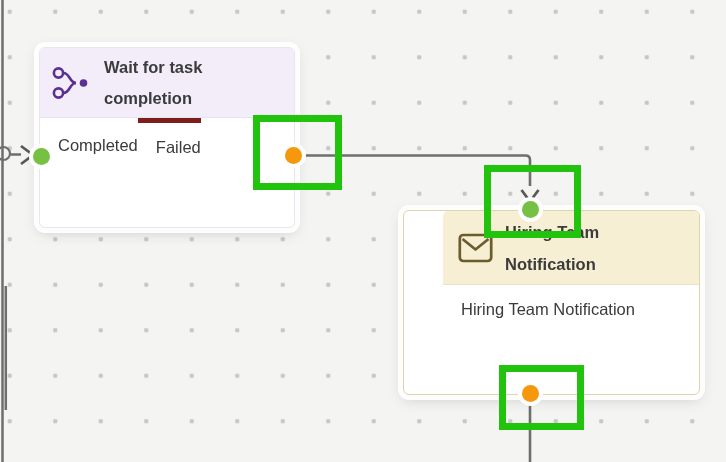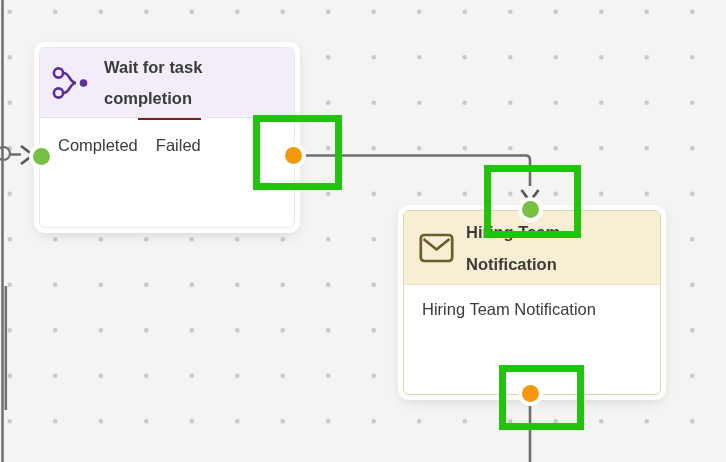--- a/index.html
+++ b/index.html
@@ -16,39 +16,39 @@
   }
   svg.connector-layer{position:absolute;left:0;top:0;z-index:1;}
   .node{
     position:absolute;
     background:#ffffff;
     border-radius:6px;
     box-shadow:0 0 0 5px rgba(255,255,255,0.92), 0 4px 14px rgba(90,90,90,0.28);
     z-index:2;
   }
   .node-wait{left:39px;top:47px;width:254px;height:179px;border:1px solid #e9e6f0;}
-  .node-email{left:403px;top:210px;width:256px;height:183px;border:1px solid #ded5ae;}
+  .node-email{left:403px;top:210px;width:256px;height:183px;border:1px solid #ded5ae;padding-left:39px;}
   .node-header{
     display:flex;align-items:center;gap:12px;
     box-sizing:border-box;
     border-radius:5px 5px 0 0;
     padding-left:12px;
   }
   .node-wait .node-header{height:70px;background:#f2edf8;border-bottom:1px solid #e7e2ef;}
   .node-email .node-header{height:74px;background:#f7efd4;border-bottom:1px solid #ebe3c8;padding-left:15px;}
   .node-title{font-weight:bold;font-size:16.5px;line-height:31px;width:176px;}
   .node-email .node-title{line-height:32px;}
   .node-rows{display:flex;flex-direction:row;}
   .node-row{
     display:flex;align-items:center;
     box-sizing:border-box;
     height:55px;padding-left:18px;
     font-size:16.5px;
   }
-  .node-row + .node-row{border-top:2px solid #7f1d1d;height:53px;}
+  .node-row + .node-row{border-top:5px solid #7f1d1d;height:53px;}
   .node-body{
     padding:9px 18px;
     font-size:16.5px;line-height:31px;
     width:185px;
   }
   .icon-box{flex:0 0 auto;display:flex;align-items:center;justify-content:center;}
   .port{
     position:absolute;z-index:3;
     width:17px;height:17px;border-radius:50%;
     box-shadow:0 0 0 4px #ffffff, 0 1px 4px rgba(0,0,0,0.15);

